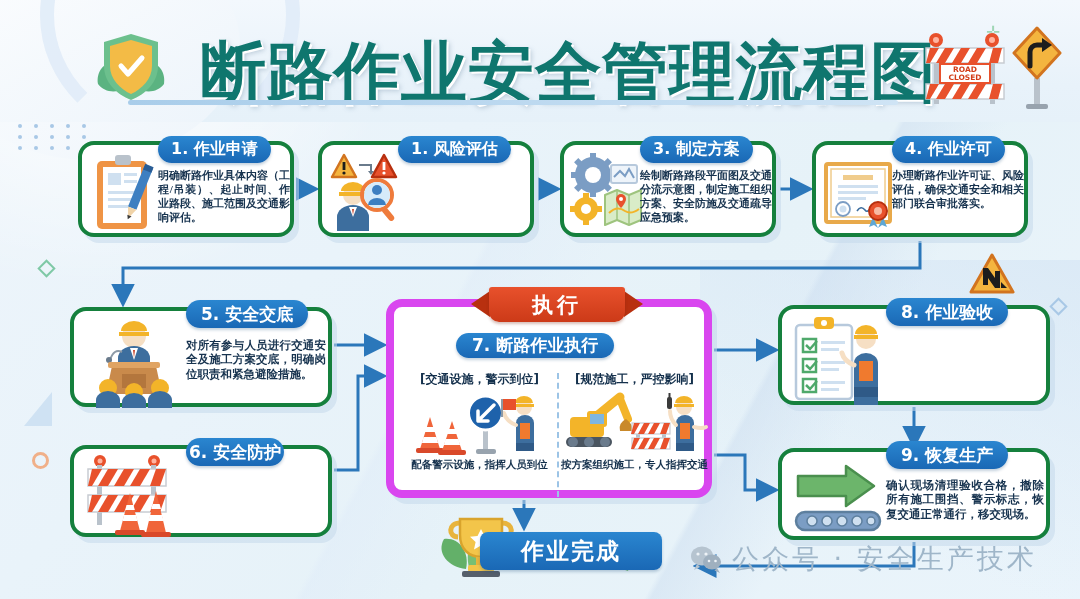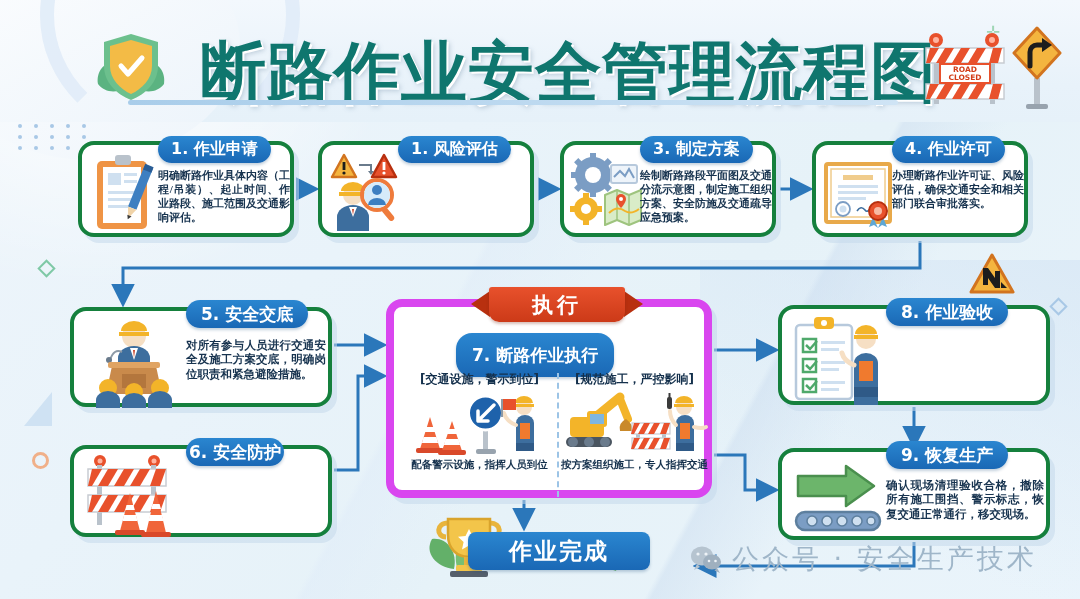--- a/index.html
+++ b/index.html
@@ -112,38 +112,38 @@
   .ribbon .band { position: absolute; left: 18px; top: 0; width: 136px; height: 35px;
     background: linear-gradient(180deg, #e8512c 0%, #cc3a18 100%);
     border-radius: 3px 3px 10px 10px;
     display: flex; align-items: center; justify-content: center;
     color: #fff; font-size: 21px; font-weight: bold; letter-spacing: 4px;
     font-family: "DejaVu Sans", "Liberation Sans", sans-serif;
     box-shadow: 0 2px 3px rgba(120,40,20,.3); }
   .ribbon .tail-l, .ribbon .tail-r { position: absolute; top: 4px; width: 0; height: 0; }
   .ribbon .tail-l { left: 0; border-top: 13px solid transparent; border-bottom: 13px solid transparent; border-right: 19px solid #b8300f; }
   .ribbon .tail-r { right: 0; border-top: 13px solid transparent; border-bottom: 13px solid transparent; border-left: 19px solid #b8300f; }
-  .exec .pill7 { position: absolute; left: 62px; top: 26px; height: 44px; padding: 0 16px;
+  .exec .pill7 { position: absolute; left: 62px; top: 26px; height: 25px; padding: 0 16px;
     display: flex; align-items: center; justify-content: center;
     background: linear-gradient(180deg, #2a86d0 0%, #1a68b5 100%);
     color: #fff; border-radius: 16px; font-weight: bold; font-size: 17px; white-space: nowrap;
     font-family: "DejaVu Sans", "Liberation Sans", sans-serif;
     box-shadow: 0 2px 3px rgba(20,70,120,.25); }
   .exec .cols { position: absolute; left: 8px; top: 64px; width: 310px; height: 128px; display: flex; }
   .exec .col { width: 50%; position: relative; display: flex; flex-direction: column; align-items: center; }
   .exec .col-divider { position: absolute; left: 163px; top: 66px; height: 124px;
     border-left: 2px dashed #9cc4e6; }
   .exec .col .sub { font-size: 12px; font-weight: bold; color: #14304c; white-space: nowrap;
     font-family: "DejaVu Sans", "Liberation Sans", sans-serif; }
   .exec .col .scene { height: 62px; margin-top: 5px; display: flex; align-items: flex-end; justify-content: center; }
   .exec .col .cap { font-size: 10.5px; font-weight: bold; color: #14304c; white-space: nowrap; margin-top: 3px;
     font-family: "DejaVu Sans", "Liberation Sans", sans-serif; }
 
   
-  .finish { position: absolute; left: 412px; top: 529px; width: 240px; height: 44px; z-index: 8; }
+  .finish { position: absolute; left: 424px; top: 529px; width: 240px; height: 44px; z-index: 8; }
   .finish .badge { position: absolute; left: 56px; top: 3px; width: 182px; height: 38px;
     background: linear-gradient(180deg, #2a86d0 0%, #1a68b5 100%);
     border-radius: 8px; display: flex; align-items: center; justify-content: center;
     color: #fff; font-size: 23px; font-weight: bold; letter-spacing: 2px;
     font-family: "DejaVu Sans", "Liberation Sans", sans-serif;
     box-shadow: 0 2px 3px rgba(20,70,120,.25); }
   .watermark { position: absolute; left: 690px; top: 541px; display: flex; align-items: center; gap: 8px; z-index: 8; }
   .watermark .wtext { font-size: 27px; color: #9fb6c9; letter-spacing: 3px; white-space: nowrap;
     font-family: "DejaVu Sans", "Liberation Sans", sans-serif; }
 

